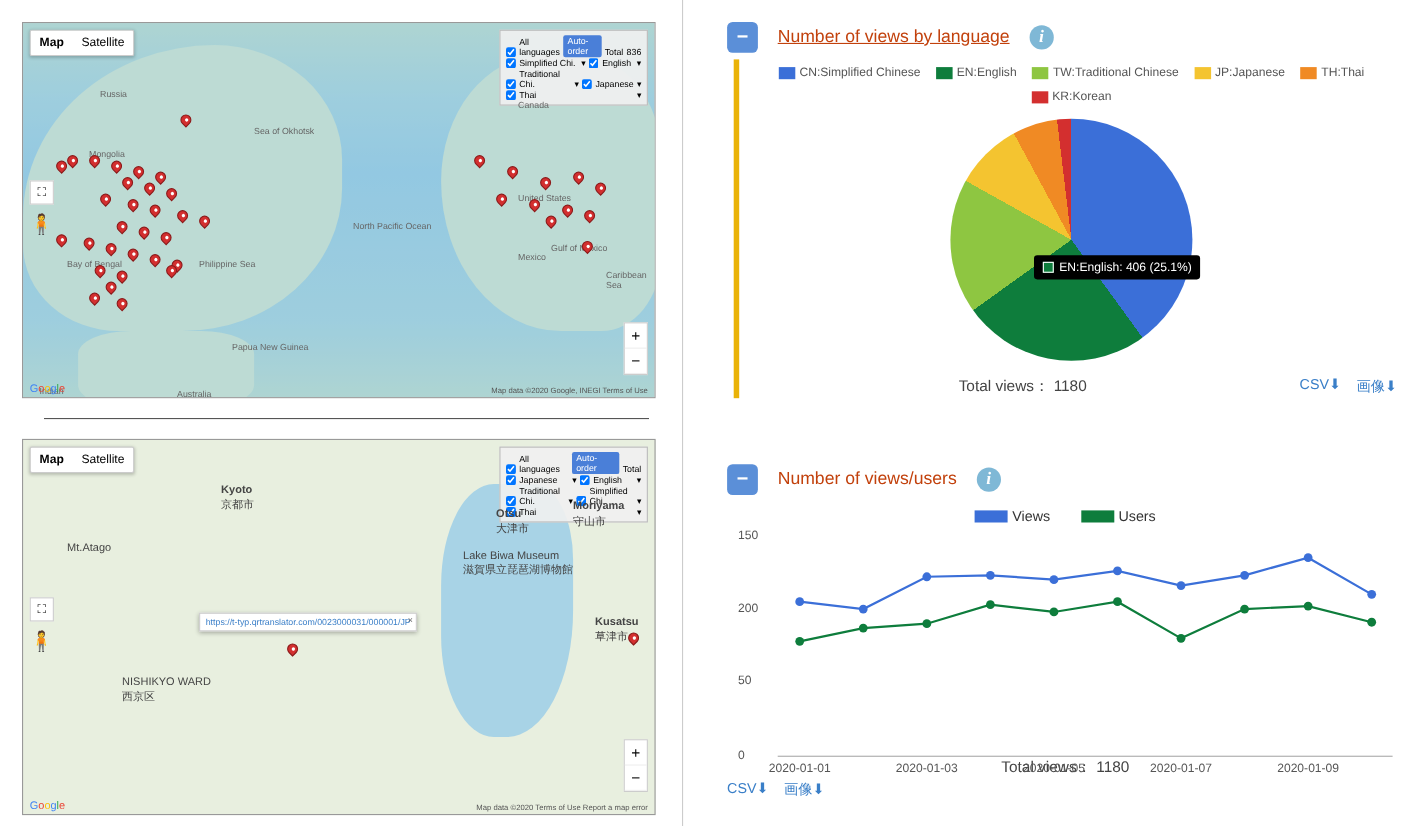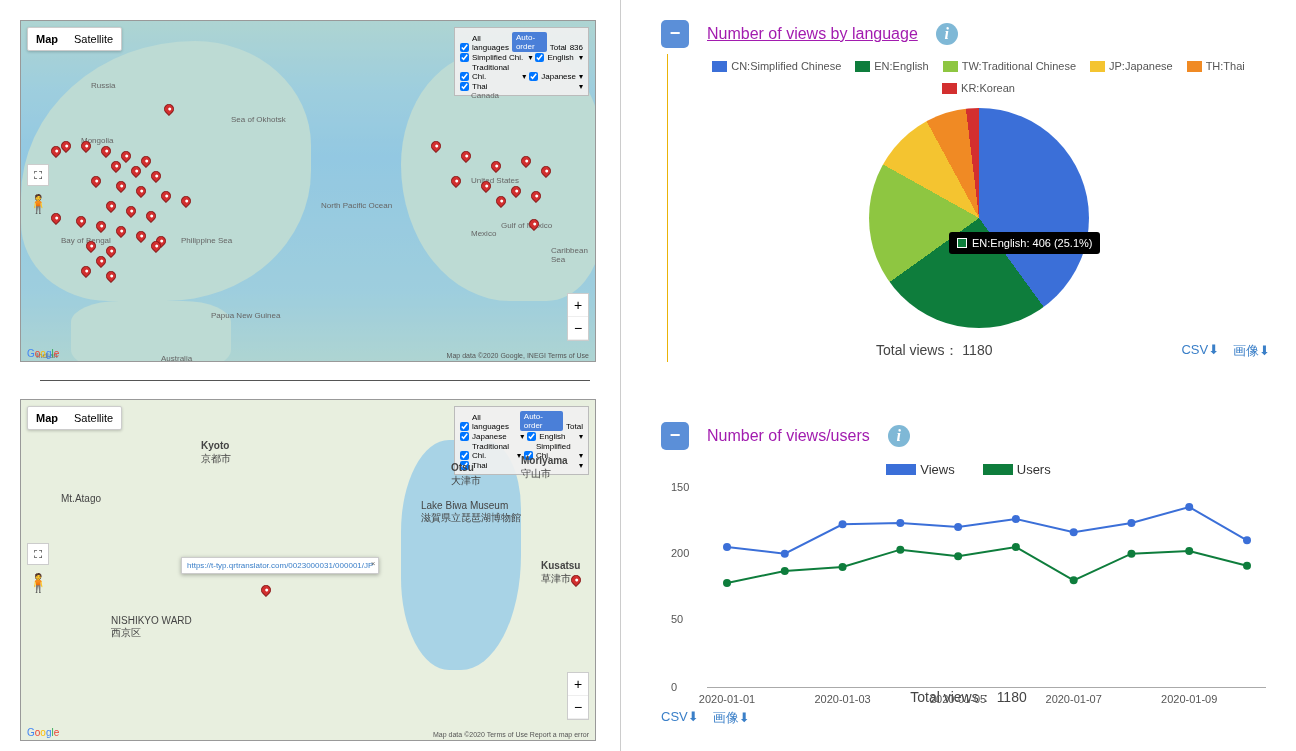--- a/index.html
+++ b/index.html
@@ -25,21 +25,21 @@
 .zoom-ctrl div { text-align:center; padding:3px 0; font-size:14px; cursor:pointer; border-bottom:1px solid #eee; }
 .pegman { position:absolute; left:6px; bottom:140px; width:22px; height:28px; font-size:18px; }
 .fullscr { position:absolute; left:6px; bottom:175px; width:22px; height:22px; background:#fff; border:1px solid #ccc; text-align:center; line-height:20px; font-size:11px; }
 .map-footer { position:absolute; bottom:2px; right:6px; font-size:7px; color:#555; }
 .map-logo { position:absolute; bottom:2px; left:6px; font-size:10px; color:#666; }
 .map-logo .g1{color:#4285F4}.map-logo .g2{color:#EA4335}.map-logo .g3{color:#FBBC05}.map-logo .g4{color:#34A853}
 .divider { border-top: 1px solid #555; margin: 8px 20px; }
 .section { display: flex; flex-direction: column; }
 .sec-head { display: flex; align-items: center; gap: 18px; padding: 10px 0 6px; }
 .collapse-btn { width:28px; height:28px; background:#5b8fd8; color:#fff; border-radius:5px; text-align:center; line-height:26px; font-size:18px; font-weight:bold; cursor:pointer; }
-.sec-title { color:#a21caf; font-size:16px; }
+.sec-title { color:#c2410c; font-size:16px; }
 .sec-title.underline { text-decoration: underline; }
 .info-i { width:22px; height:22px; background:#7fb8d6; border-radius:50%; color:#fff; text-align:center; line-height:22px; font-style:italic; font-weight:bold; font-family:serif; }
 .pie-legend { display:flex; flex-wrap:wrap; gap:10px 14px; font-size:11px; color:#555; padding:6px 10px 10px; justify-content:center; }
 .lg-item { display:flex; align-items:center; gap:4px; }
 .lg-sw { width:15px; height:11px; }
 .pie-wrap { position:relative; display:flex; justify-content:center; padding:4px 0; }
 .pie { width: 220px; height: 220px; border-radius: 50%; }
 .tooltip { position:absolute; background:#000; color:#fff; font-size:11px; padding:5px 8px; border-radius:3px; top: 128px; left: 268px; display:flex; align-items:center; gap:5px; }
 .tooltip .sw { width:10px; height:10px; border:1px solid #fff; background:#0e7d3c; }
 .total-row { display:flex; align-items:center; justify-content:space-between; padding:10px 6px 2px; font-size:14px; color:#444; }
@@ -246,21 +246,21 @@
 </div>
 
 <div class="right-col">
 
   <div class="section">
     <div class="sec-head">
       <div class="collapse-btn">−</div>
       <div class="sec-title underline">Number of views by language</div>
       <div class="info-i">i</div>
     </div>
-    <div style="border-left:1px solid #eab308;margin-left:6px;padding-left:13px;">
+    <div style="border-left:5px solid #eab308;margin-left:6px;padding-left:0;">
       <div class="pie-legend">
         <div class="lg-item">
             <span class="lg-sw" style="background:#3b6fd8"></span>
             <span>CN:Simplified Chinese</span>
           </div>
         <div class="lg-item">
             <span class="lg-sw" style="background:#0e7d3c"></span>
             <span>EN:English</span>
           </div>
         <div class="lg-item">

